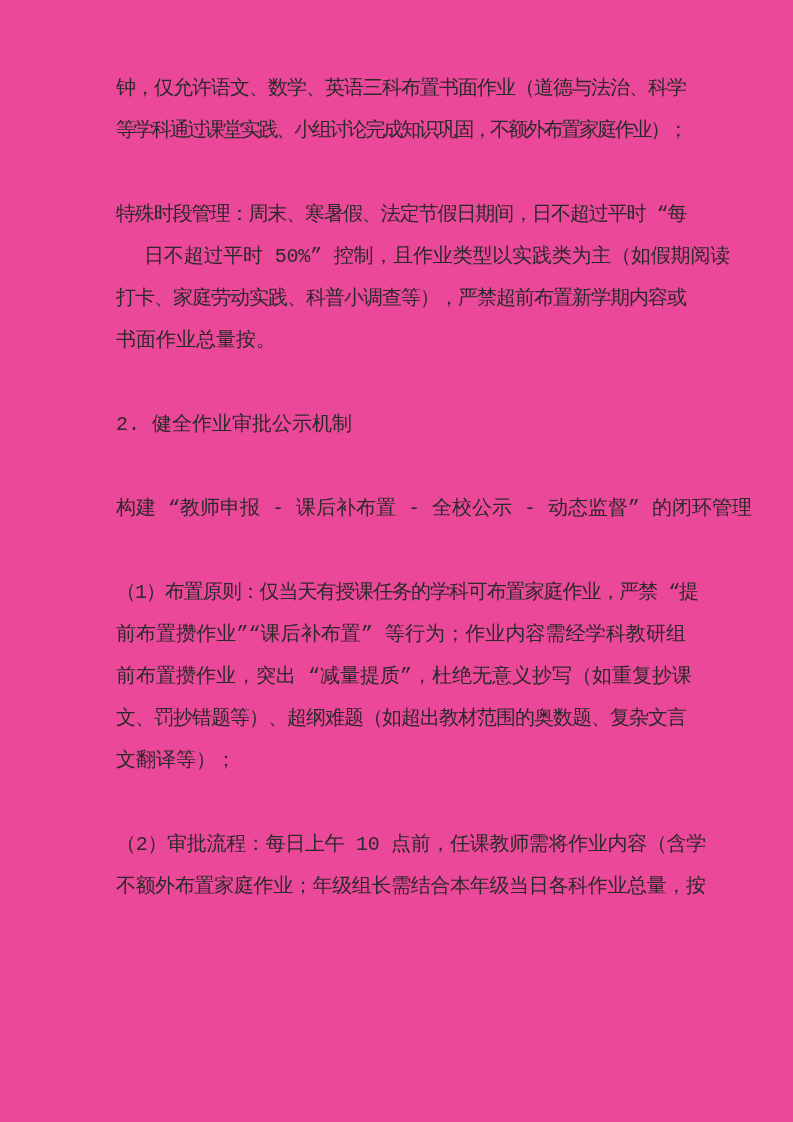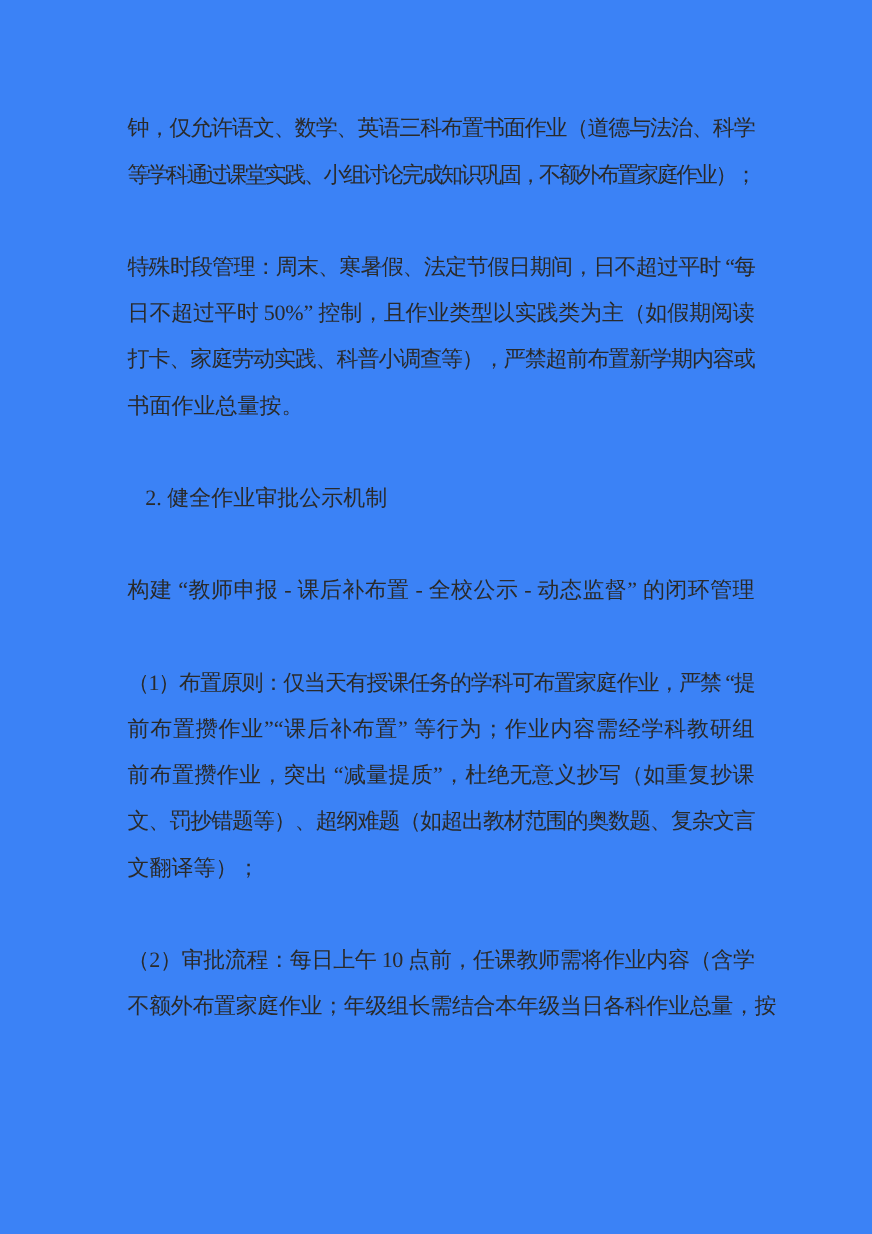--- a/index.html
+++ b/index.html
@@ -9,23 +9,23 @@
   }
   body {
     width: 793px;
     height: 1122px;
     overflow: hidden;
   }
   .page {
     box-sizing: border-box;
     width: 793px;
     height: 1122px;
-    background: #3b82f6;
-    padding: 96px 107px 0 116px;
-    font-family: Liberation Serif, serif;
+    background: #ec4899;
+    padding: 68px 107px 0 116px;
+    font-family: Liberation Mono, monospace;
     color: #2a2a2a;
     font-size: 20px;
   }
   .block {
     margin: 0 0 42px 0;
   }
   .block:last-child {
     margin-bottom: 0;
   }
   .line {
@@ -33,36 +33,35 @@
     white-space: nowrap;
     text-align: justify;
     text-align-last: justify;
     text-justify: inter-character;
   }
   .line.end {
     text-align-last: left;
   }
   .heading .line {
     font-weight: normal;
-    margin-left: 16px;
   }
 </style>
 </head>
 <body>
 
 <div class="page">
 
   <div class="block">
     <div class="line" style="letter-spacing: -1px;">钟，仅允许语文、数学、英语三科布置书面作业（道德与法治、科学</div>
     <div class="line" style="letter-spacing: -2.1875px;">等学科通过课堂实践、小组讨论完成知识巩固，不额外布置家庭作业）；</div>
   </div>
 
   <div class="block">
     <div class="line" style="letter-spacing: -1.375px;">特殊时段管理：周末、寒暑假、法定节假日期间，日不超过平时 “每</div>
-    <div class="line" style="letter-spacing: -0.1875px;">日不超过平时 50%” 控制，且作业类型以实践类为主（如假期阅读</div>
+    <div class="line" style="letter-spacing: -0.1875px; margin-left: 28px;">日不超过平时 50%” 控制，且作业类型以实践类为主（如假期阅读</div>
     <div class="line" style="letter-spacing: -1px;">打卡、家庭劳动实践、科普小调查等），严禁超前布置新学期内容或</div>
     <div class="line end">书面作业总量按。</div>
   </div>
 
   <div class="block heading">
     <div class="line end">2. 健全作业审批公示机制</div>
   </div>
 
   <div class="block">
     <div class="line">构建 “教师申报 - 课后补布置 - 全校公示 - 动态监督” 的闭环管理</div>

